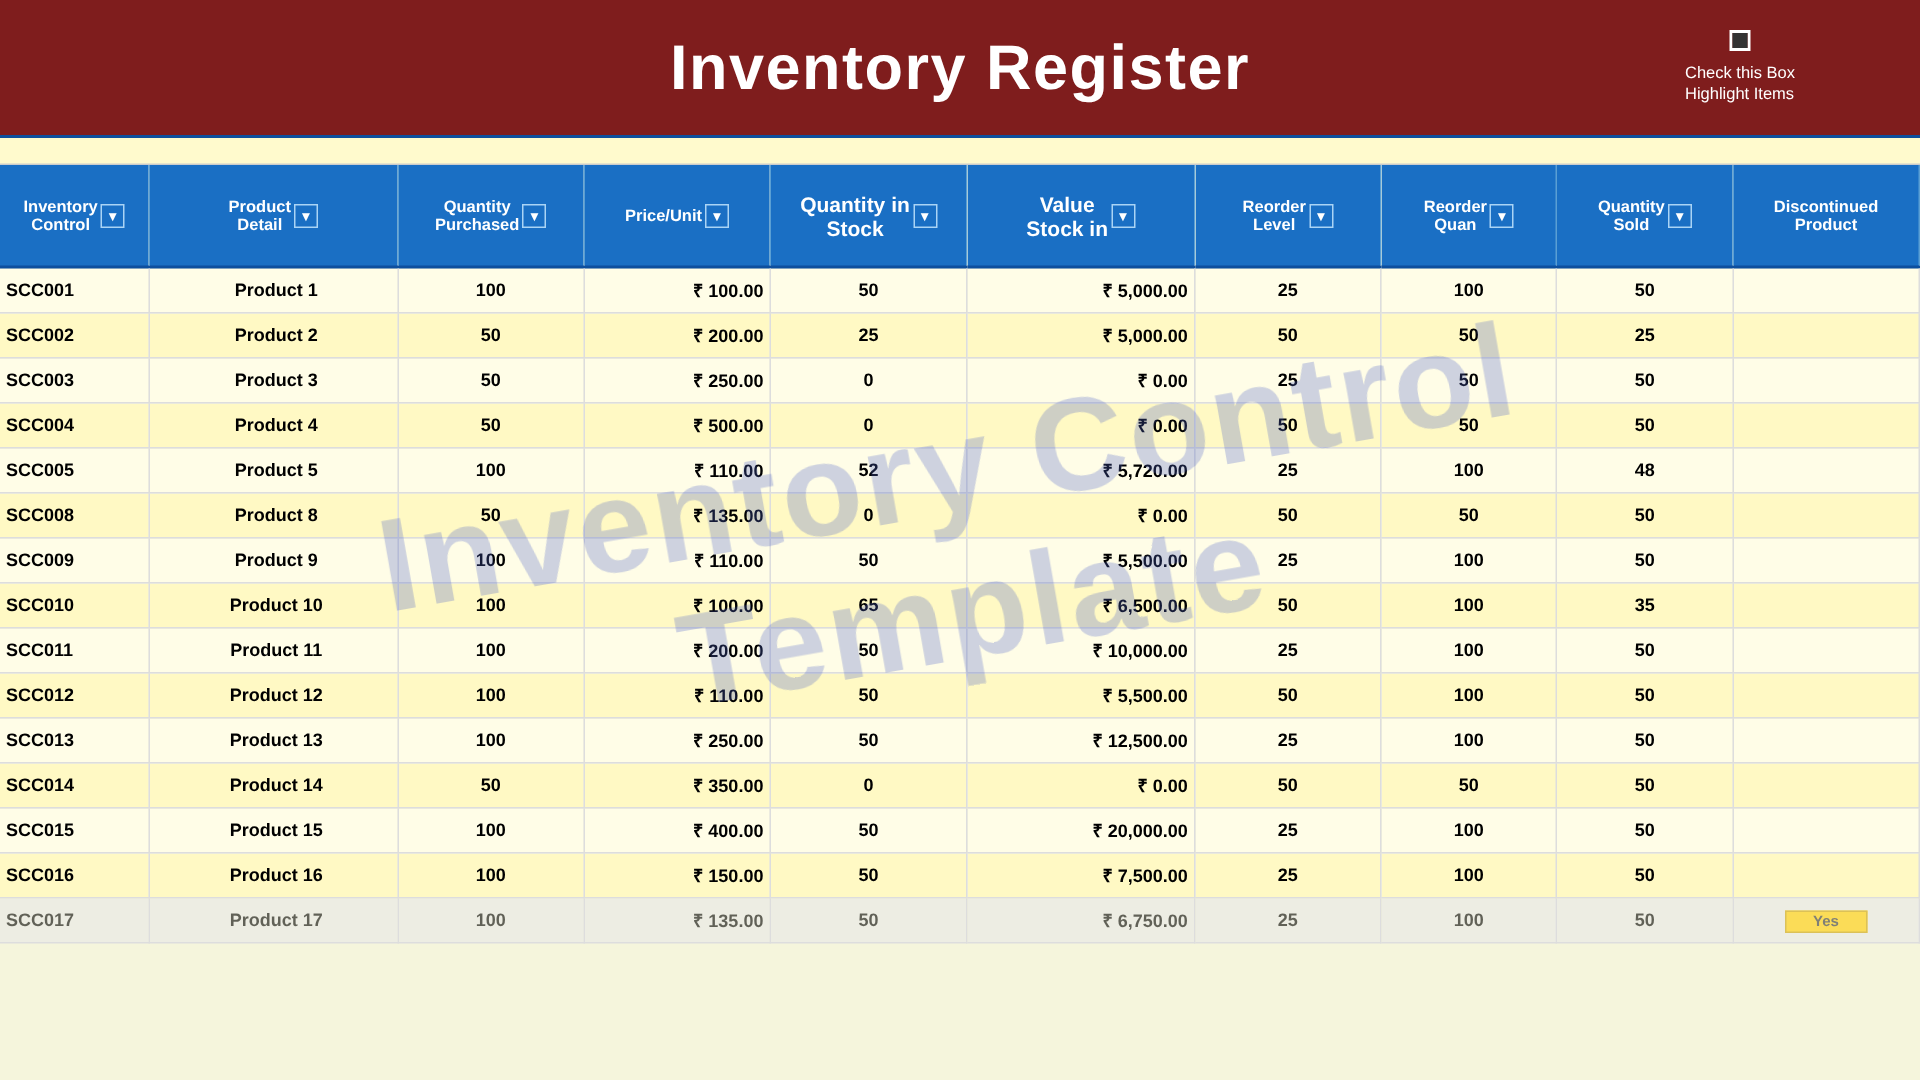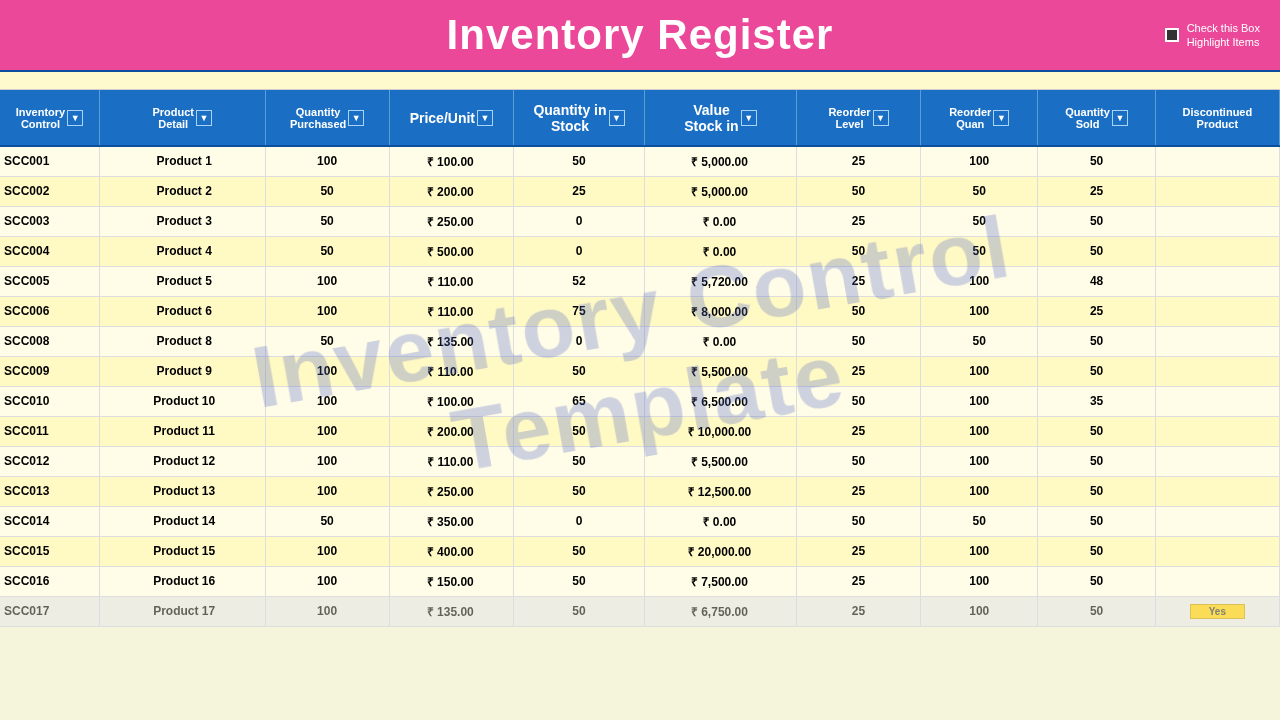--- a/index.html
+++ b/index.html
@@ -6,42 +6,43 @@
     body {
       width: 1280px;
       height: 720px;
       overflow: hidden;
       font-family: Arial, sans-serif;
       background: #f5f5dc;
     }
 
     
     .header {
-      background: #ec4899;
-      height: 72px;
+      background: #7f1d1d;
+      height: 92px;
       display: flex;
       align-items: center;
       justify-content: space-between;
       padding: 0 20px;
       border-bottom: 2px solid #0d4f9e;
     }
     .header-title {
       color: white;
       font-size: 42px;
       font-weight: bold;
       letter-spacing: 1px;
       flex: 1;
       text-align: center;
     }
     .header-right {
       display: flex;
       align-items: center;
       gap: 8px;
       min-width: 200px;
       justify-content: flex-end;
+      flex-direction: column;
     }
     .header-checkbox {
       width: 14px;
       height: 14px;
       border: 2px solid white;
       background: white;
       display: flex;
       align-items: center;
       justify-content: center;
     }
@@ -81,21 +82,21 @@
     }
     thead th {
       color: white;
       font-size: 11.5px;
       font-weight: bold;
       text-align: center;
       vertical-align: middle;
       padding: 4px 2px;
       border-right: 1px solid #5a9fd4;
       border-bottom: 2px solid #0d4f9e;
-      height: 56px;
+      height: 68px;
       position: relative;
     }
     .th-inner {
       display: flex;
       align-items: center;
       justify-content: center;
       gap: 2px;
     }
     .dropdown-arrow {
       width: 16px;
@@ -136,21 +137,21 @@
     }
     td.col-id {
       text-align: left;
       padding-left: 4px;
     }
     td.col-product {
       text-align: center;
       padding-left: 6px;
     }
     td.currency {
-      text-align: center;
+      text-align: right;
       padding-right: 4px;
     }
 
     
     col.c-inv    { width: 72px; }
     col.c-prod   { width: 120px; }
     col.c-qty    { width: 90px; }
     col.c-price  { width: 90px; }
     col.c-qstock { width: 95px; }
     col.c-vstock { width: 110px; }
@@ -243,21 +244,21 @@
         </th>
         <th>
           <div class="th-inner">
             <span style="white-space:pre-line;font-size:11px;">Quantity
 Purchased</span>
             <div class="dropdown-arrow">▼</div>
           </div>
         </th>
         <th>
           <div class="th-inner">
-            <span style="white-space:pre-line;font-size:14px;">Price/Unit</span>
+            <span style="white-space:pre-line;font-size:11px;">Price/Unit</span>
             <div class="dropdown-arrow">▼</div>
           </div>
         </th>
         <th>
           <div class="th-inner">
             <span style="white-space:pre-line;font-size:14px;">Quantity in
 Stock</span>
             <div class="dropdown-arrow">▼</div>
           </div>
         </th>
@@ -352,32 +353,20 @@
           <td>100</td>
           <td class="currency">₹ 110.00</td>
           <td>52</td>
           <td class="currency">₹ 5,720.00</td>
           <td>25</td>
           <td>100</td>
           <td>48</td>
           <td></td>
         </tr>
         <tr>
-          <td class="col-id">SCC006</td>
-          <td class="col-product">Product 6</td>
-          <td>100</td>
-          <td class="currency">₹ 110.00</td>
-          <td>75</td>
-          <td class="currency">₹ 8,000.00</td>
-          <td>50</td>
-          <td>100</td>
-          <td>25</td>
-          <td></td>
-        </tr>
-        <tr>
           <td class="col-id">SCC008</td>
           <td class="col-product">Product 8</td>
           <td>50</td>
           <td class="currency">₹ 135.00</td>
           <td>0</td>
           <td class="currency">₹ 0.00</td>
           <td>50</td>
           <td>50</td>
           <td>50</td>
           <td></td>

